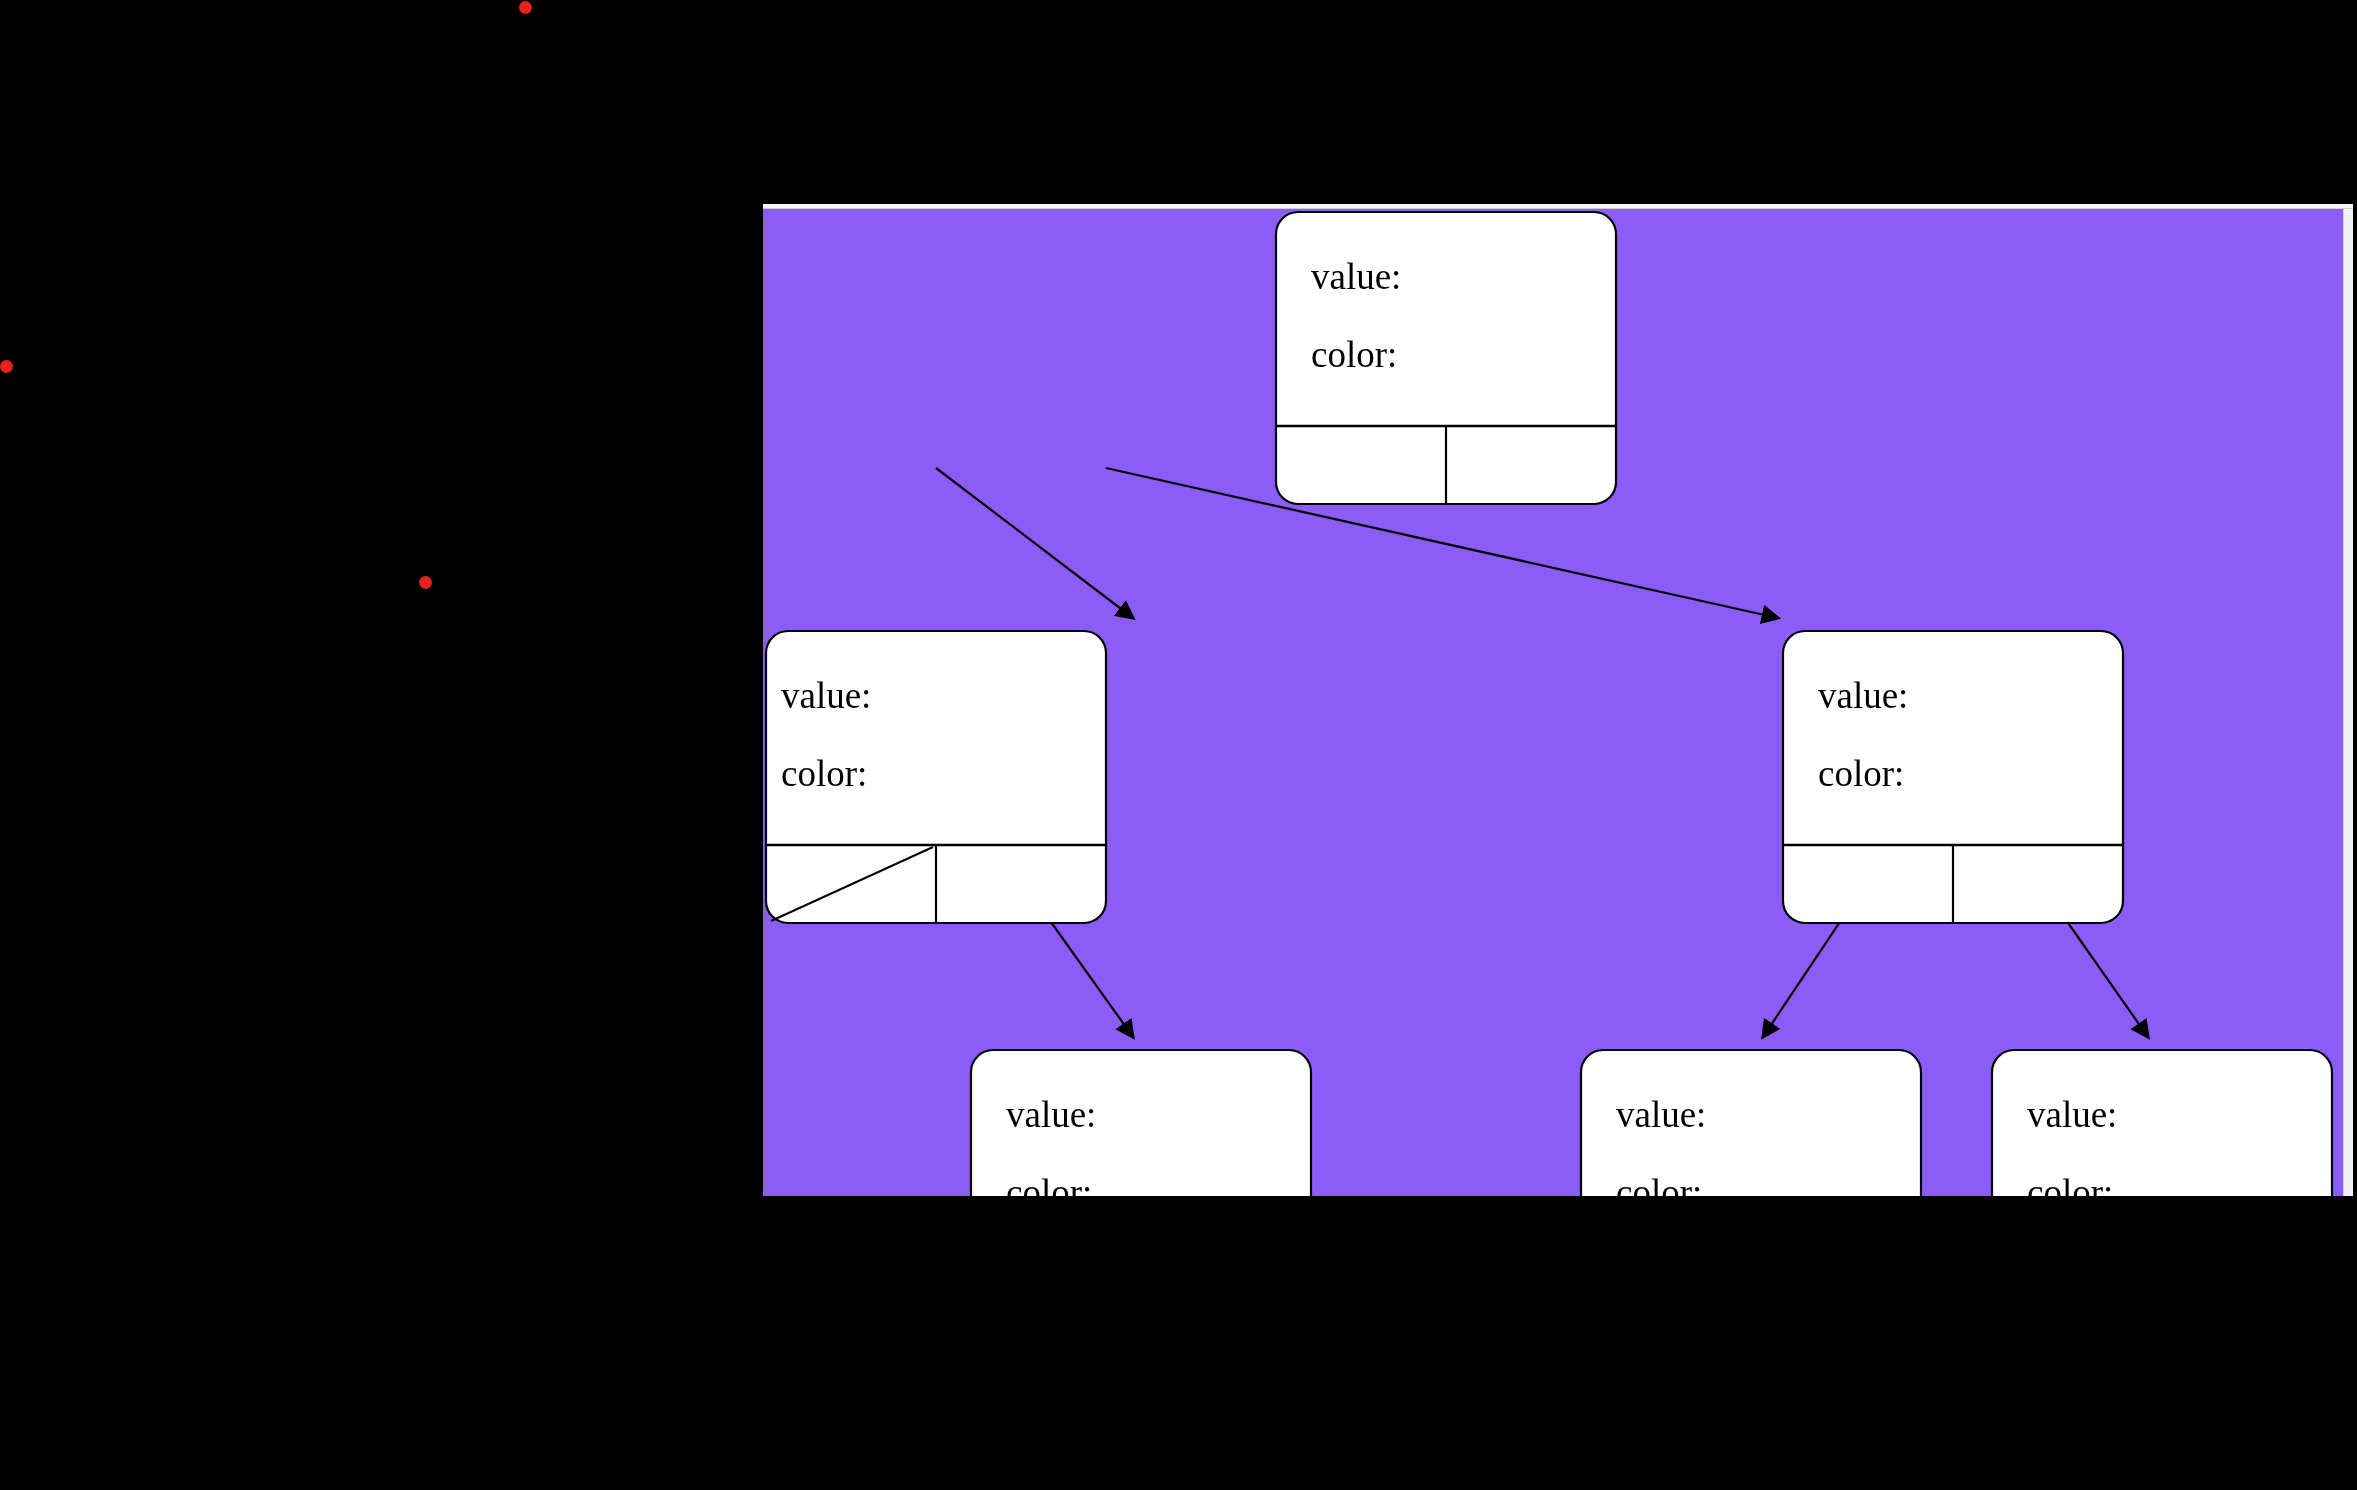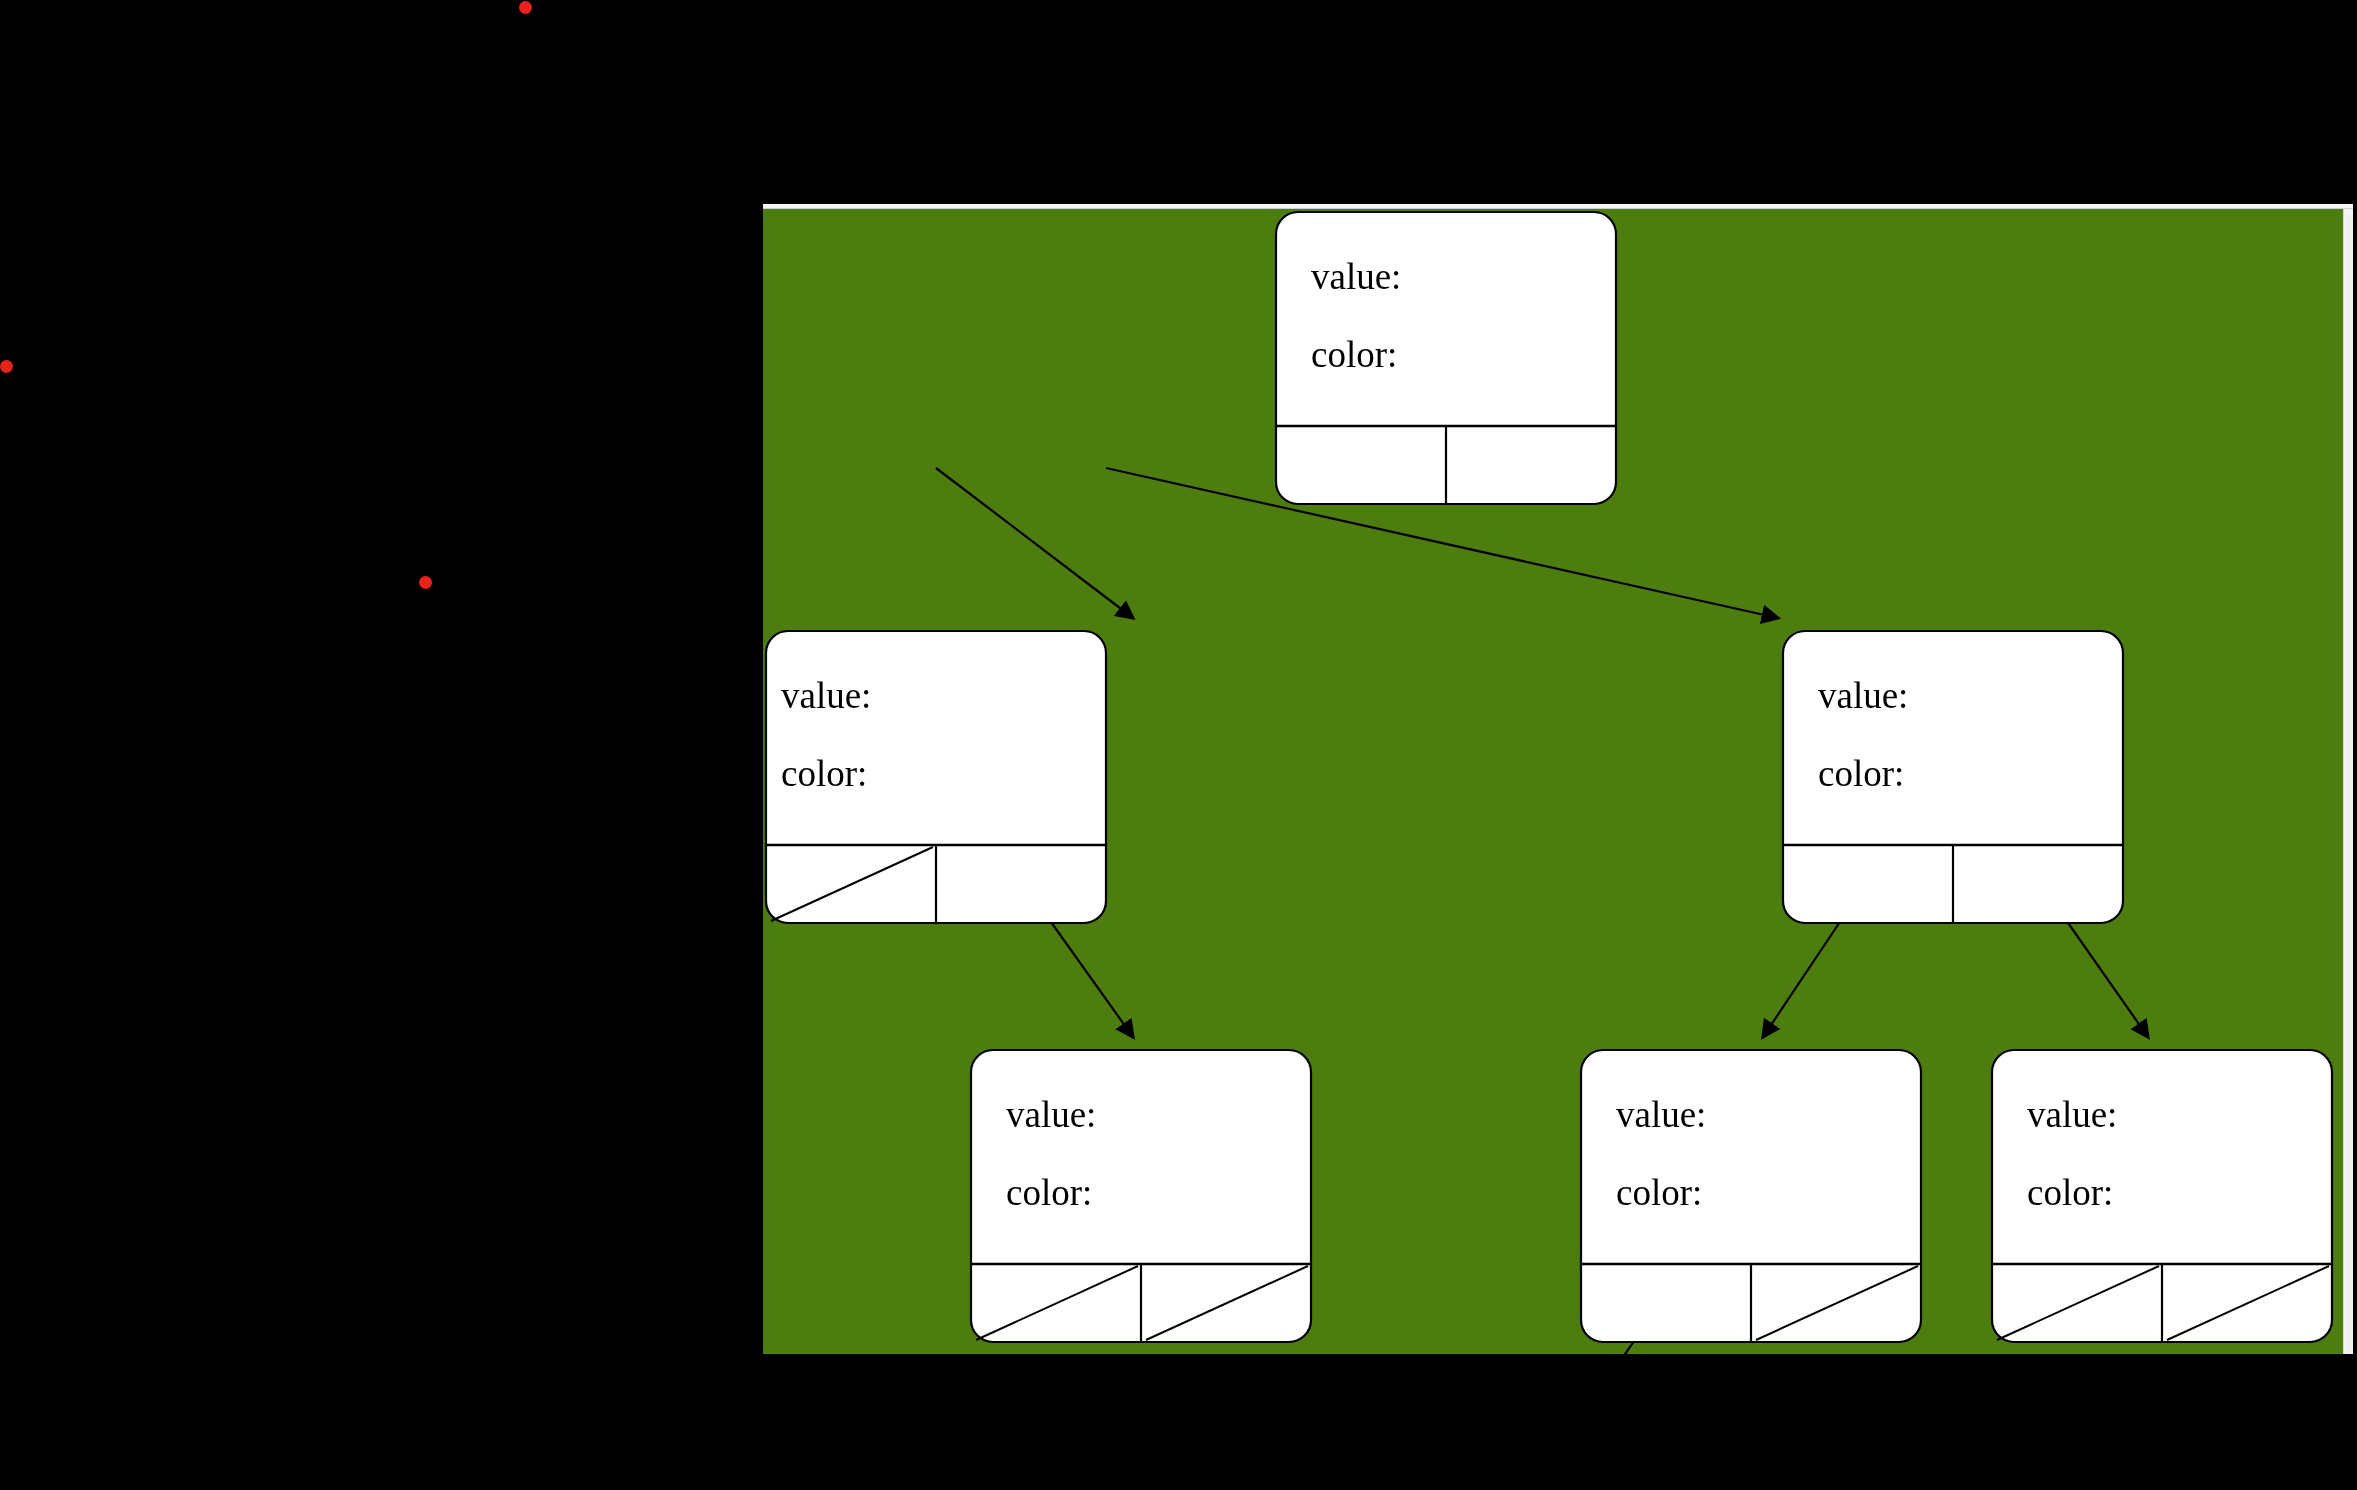--- a/index.html
+++ b/index.html
@@ -26,22 +26,22 @@
     height: 13px;
     border-radius: 50%;
     background: #e8211a;
   }
   
   #doc-panel {
     position: absolute;
     left: 763px;
     top: 204px;
     width: 1590px;
-    height: 1150px;
-    background: #4d7c0f;
+    height: 992px;
+    background: #8b5cf6;
     overflow: hidden;
   }
   #doc-panel-topbar {
     position: absolute;
     left: 0;
     top: 0;
     width: 100%;
     height: 4px;
     background: #f6f6f6;
     border-bottom: 1px solid #cfcfcf;

